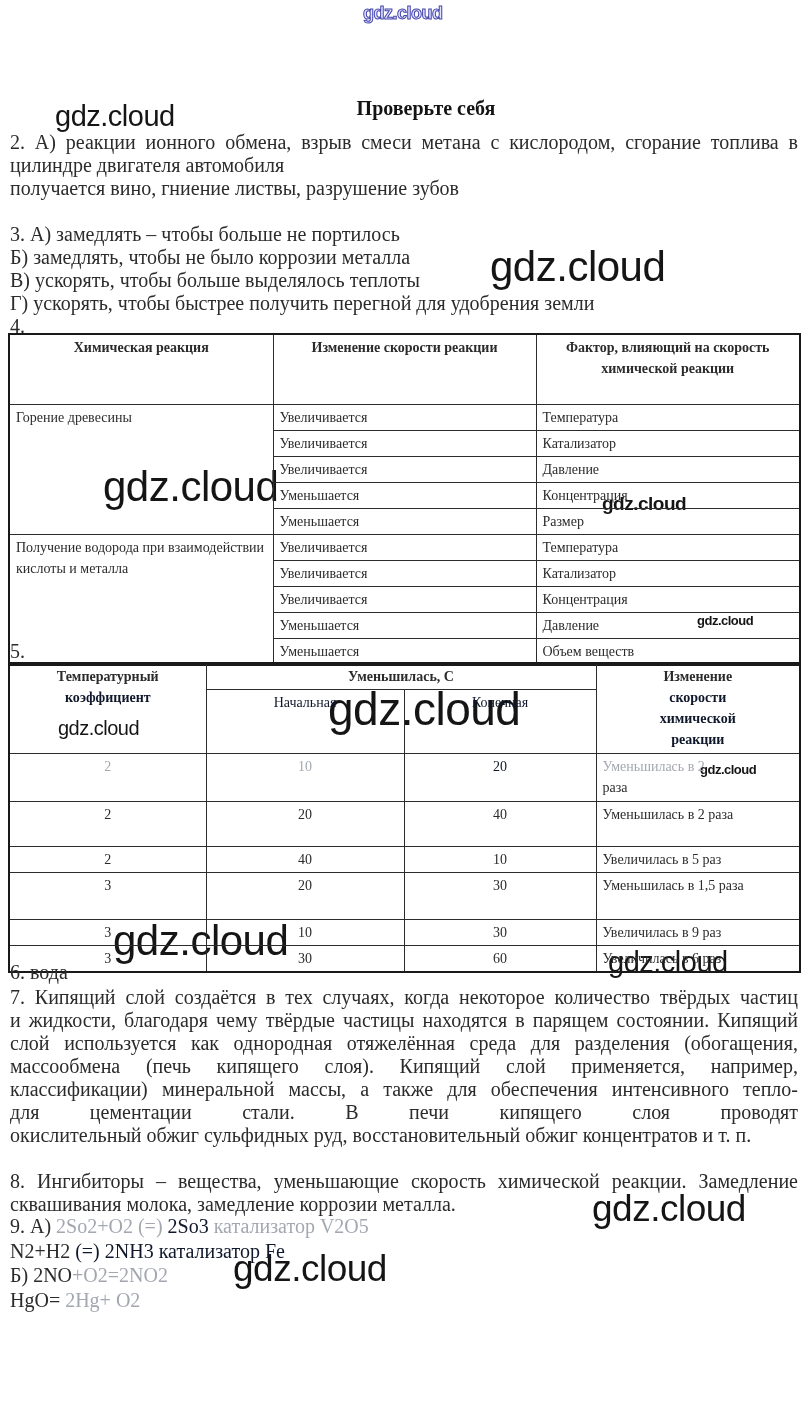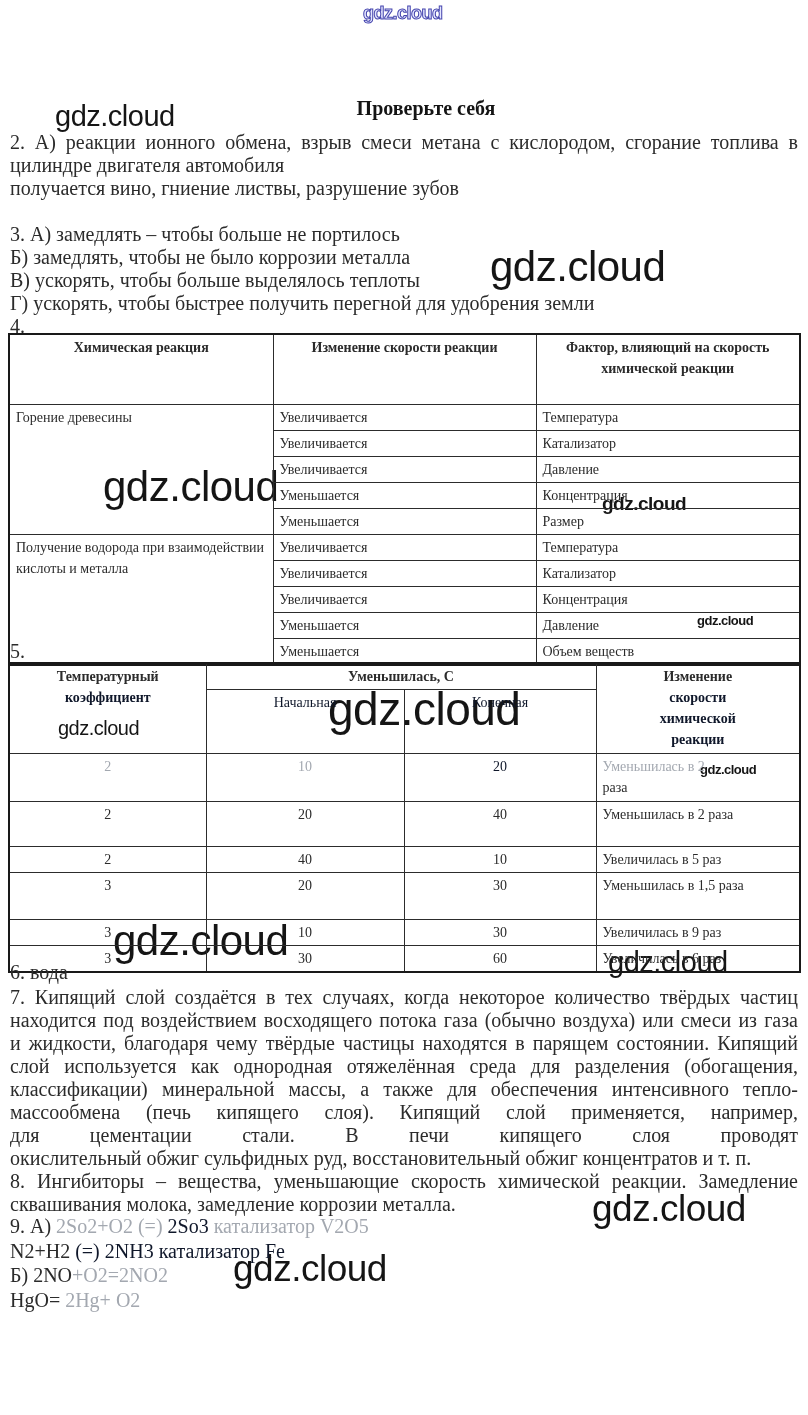--- a/index.html
+++ b/index.html
@@ -197,25 +197,24 @@
       <td class="num">60</td>
       <td class="cell-left">Увеличилась в 6 раз</td>
     </tr>
   </tbody>
     </table>
 
   <div class="plabel" style="top:961px;">6. вода</div>
 
   <div class="para" style="top:986px;">
     <div class="ln jl">7. Кипящий слой создаётся в тех случаях, когда некоторое количество твёрдых частиц</div>
-    <div class="ln jl">находится под воздействием восходящего потока газа (обычно воздуха) или смеси из газа</div>
     <div class="ln jl">и жидкости, благодаря чему твёрдые частицы находятся в парящем состоянии. Кипящий</div>
     <div class="ln jl">слой используется как однородная отяжелённая среда для разделения (обогащения,</div>
+    <div class="ln jl">массообмена (печь кипящего слоя). Кипящий слой применяется, например,</div>
     <div class="ln jl">классификации) минеральной массы, а также для обеспечения интенсивного тепло-</div>
-    <div class="ln jl">массообмена (печь кипящего слоя). Кипящий слой применяется, например,</div>
     <div class="ln jl">для цементации стали. В печи кипящего слоя проводят</div>
     <div class="ln ll">окислительный обжиг сульфидных руд, восстановительный обжиг концентратов и т. п.</div>
   </div>
 
   <div class="para" style="top:1170px;">
     <div class="ln jl">8. Ингибиторы – вещества, уменьшающие скорость химической реакции. Замедление</div>
     <div class="ln ll">сквашивания молока, замедление коррозии металла.</div>
   </div>
 
   <div class="para" style="top:1214px;line-height:24.5px;">

